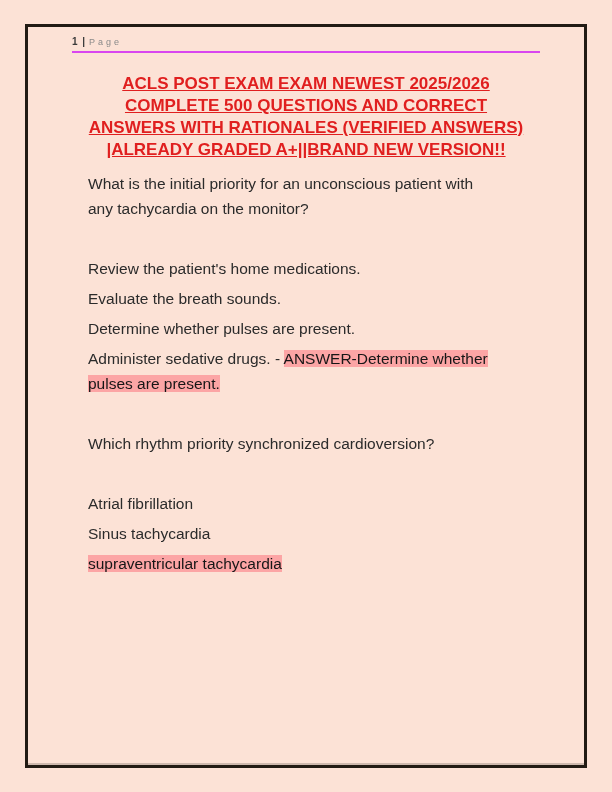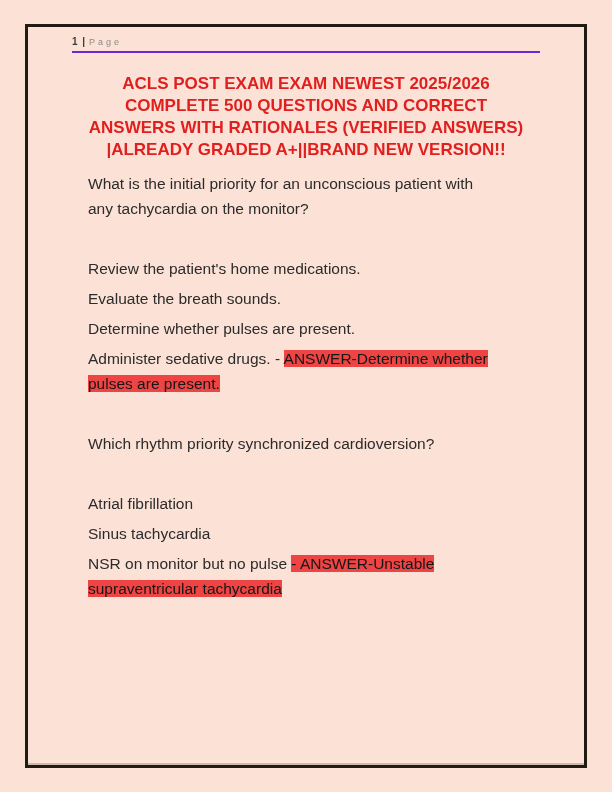--- a/index.html
+++ b/index.html
@@ -27,21 +27,21 @@
   }
   .content {
     position: absolute;
     left: 72px;
     top: 36px;
     width: 468px;
   }
   .header {
     font-size: 10px;
     padding-bottom: 4px;
-    border-bottom: 2px solid #6d28d9;
+    border-bottom: 2px solid #d946ef;
     color: #8a8a8a;
     margin-bottom: 20px;
   }
   .header .pagenum {
     font-weight: bold;
     color: #3a3a3a;
     letter-spacing: 1px;
   }
   .header .sep {
     font-weight: bold;
@@ -53,39 +53,40 @@
     letter-spacing: 3px;
     font-size: 9px;
   }
   .title {
     text-align: center;
     color: #e01f1f;
     font-weight: bold;
     font-size: 17px;
     line-height: 22px;
     margin: 16px 0 10px 0;
+    text-decoration: underline;
   }
   .title .tline {
     white-space: nowrap;
   }
   .body-text p {
     margin: 0 0 5px 16px;
     font-size: 15.5px;
     line-height: 25px;
     color: #2b2b2b;
   }
   .body-text p.empty {
     height: 25px;
   }
   .body-text .line {
     display: block;
     white-space: nowrap;
   }
   .seg.hl {
-    background: #ef4444;
+    background: #fca5a5;
     color: #161616;
   }
 </style>
 </head>
 <body>
 
 <div class="page">
   <div class="frame"></div>
 
   <div class="content">
@@ -127,19 +128,18 @@
           <span class="line"><span class="seg">Which rhythm priority synchronized cardioversion?</span></span>
         </p>
         <p class="empty"></p>
         <p>
           <span class="line"><span class="seg">Atrial fibrillation</span></span>
         </p>
         <p>
           <span class="line"><span class="seg">Sinus tachycardia</span></span>
         </p>
         <p>
-          <span class="line"><span class="seg">NSR on monitor but no pulse </span><span class="seg hl">- ANSWER-Unstable</span></span>
           <span class="line"><span class="seg hl">supraventricular tachycardia</span></span>
         </p>
       </div>
 
   </div>
 </div>
 
 </body></html>

